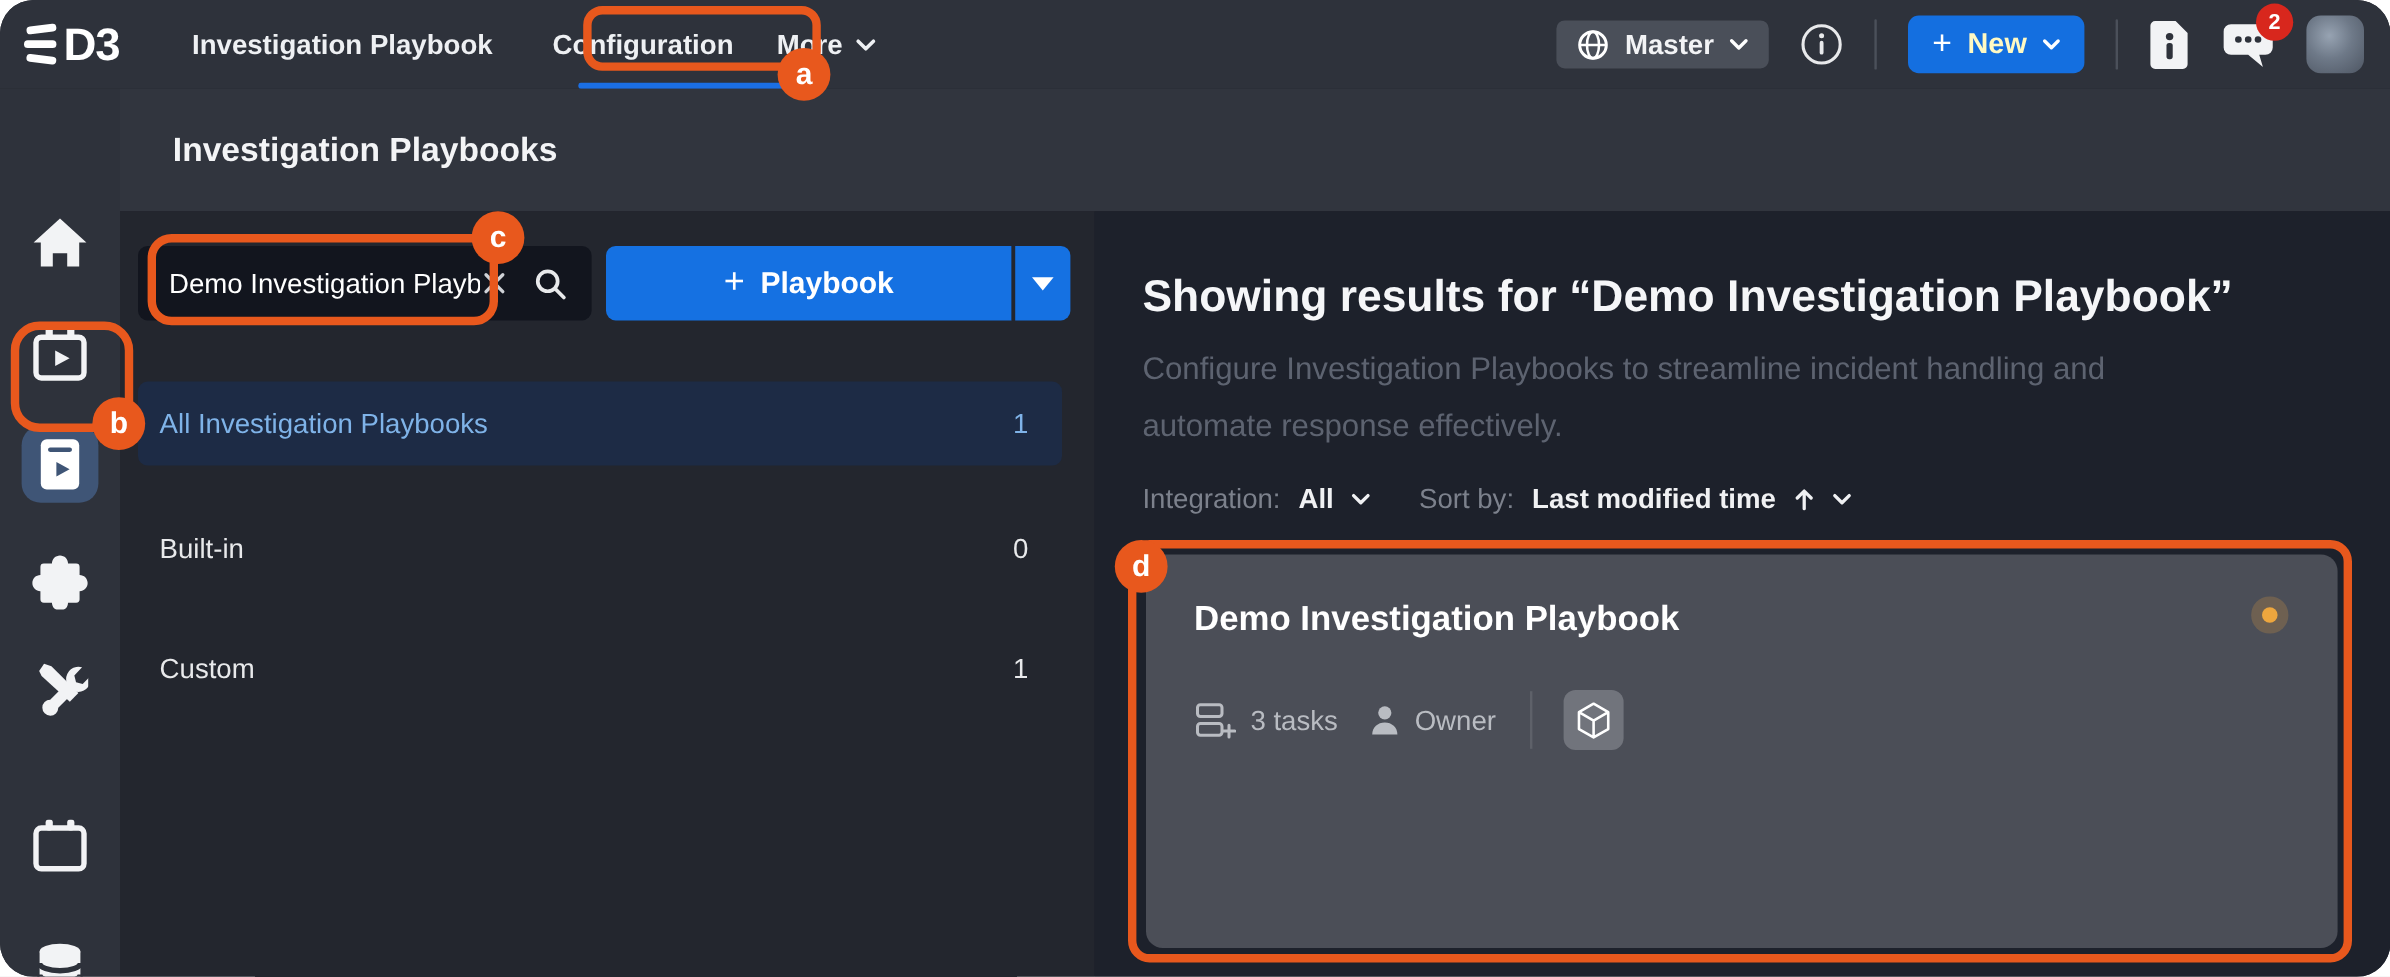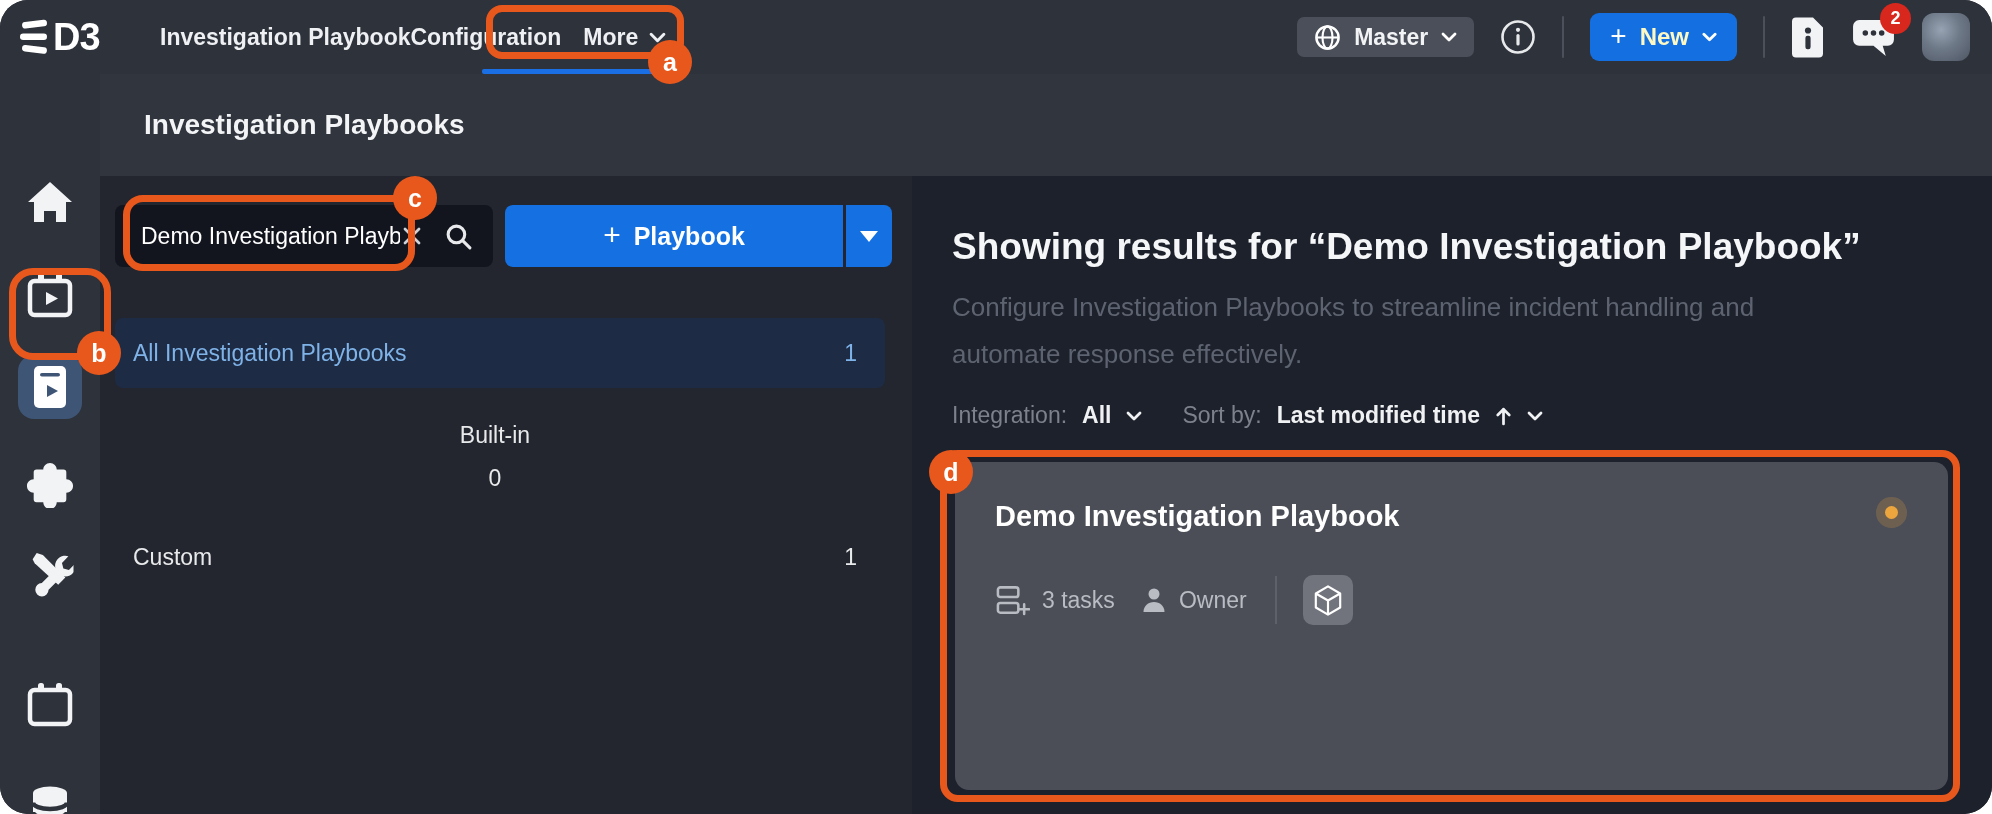--- a/index.html
+++ b/index.html
@@ -9,22 +9,22 @@
     border-radius:28px; overflow:hidden;
   }
   
   .topbar{
     position:absolute; left:0; top:0; width:1992px; height:74px;
     background:#2e323b; display:flex; align-items:center; padding:0 22px 0 20px;
   }
   .logo{ display:flex; align-items:center; width:96px; flex:0 0 auto; }
   .nav-item{ color:#eef0f3; font-size:23px; font-weight:600; cursor:default; white-space:nowrap; }
   .nav-dashboard{ margin-left:44px; }
-  .nav-config{ }
-  .nav-more{ margin-left:22px; display:flex; align-items:center; gap:11px; }
+  .nav-config{ margin-left:50px; }
+  .nav-more{ margin-left:36px; display:flex; align-items:center; gap:11px; }
   .cfg-underline{ position:absolute; left:482px; top:69px; width:200px; height:5px; background:#1b6fe4; border-radius:2px; }
   .tb-right{ margin-left:auto; display:flex; align-items:center; gap:26px; }
   .master-btn{ height:40px; background:#4a4f59; border-radius:7px; display:flex; align-items:center; gap:13px; padding:0 17px; }
   .master-btn span{ color:#f2f3f5; font-size:23px; font-weight:600; }
   .tb-div{ width:2px; height:42px; background:#4b505a; border-radius:1px; }
   .new-btn{ height:48px; background:#146fe0; border-radius:9px; display:flex; align-items:center; gap:13px; padding:0 20px; }
   .new-btn .plus{ color:#fff; font-size:28px; font-weight:400; line-height:1; margin-top:-3px; }
   .new-btn .lbl{ color:#fef9c3; font-size:24px; font-weight:600; }
   .chat-wrap{ position:relative; }
   .chat-badge{
@@ -61,21 +61,21 @@
     justify-content:center; gap:13px; }
   .pb-main .plus{ color:#fff; font-size:30px; font-weight:400; line-height:1; margin-top:-3px; }
   .pb-main .lbl{ color:#fff; font-size:25px; font-weight:600; }
   .pb-sep{ width:3px; background:#23262e; }
   .pb-caret{ width:46px; background:#1571e2; border-radius:0 8px 8px 0; display:flex; align-items:center; justify-content:center; }
   .pb-caret i{ width:0; height:0; border-left:9px solid transparent; border-right:9px solid transparent; border-top:11px solid #fff; }
   .lrow{ position:absolute; left:15px; width:770px; height:70px; border-radius:8px;
     display:flex; align-items:center; justify-content:space-between; padding:0 28px 0 18px; font-size:23px; }
   .lrow.sel{ background:#1d2b45; color:#7fb3e8; }
   .lrow.plain{ color:#e8e9eb; }
-  .lrow1{ top:142px; } .lrow2{ top:246px;flex-direction:column; } .lrow3{ top:346px; }
+  .lrow1{ top:142px; } .lrow2{ top:246px; } .lrow3{ top:346px; }
   
   .rightcol{ position:absolute; left:912px; top:176px; right:0; bottom:0; background:#1d212b; }
   .res-heading{ position:absolute; left:40px; top:50px; color:#f5f6f8; font-size:37px; font-weight:700; white-space:nowrap; }
   .res-desc{ position:absolute; left:40px; top:108px; width:840px; color:#5d6370; font-size:26px; line-height:1.8; }
   .filters{ position:absolute; left:40px; top:226px; display:flex; align-items:center; gap:40px; font-size:23px; }
   .filter{ display:flex; align-items:center; gap:15px; }
   .f-label{ color:#7c8violet28c; color:#7c818c; }
   .f-value{ color:#f0f1f3; font-weight:600; }
   .card{ position:absolute; left:43px; top:286px; width:993px; height:328px; background:#4b4e57; border-radius:14px; padding:38px 40px; }
   .card-head{ display:flex; align-items:flex-start; justify-content:space-between; }

